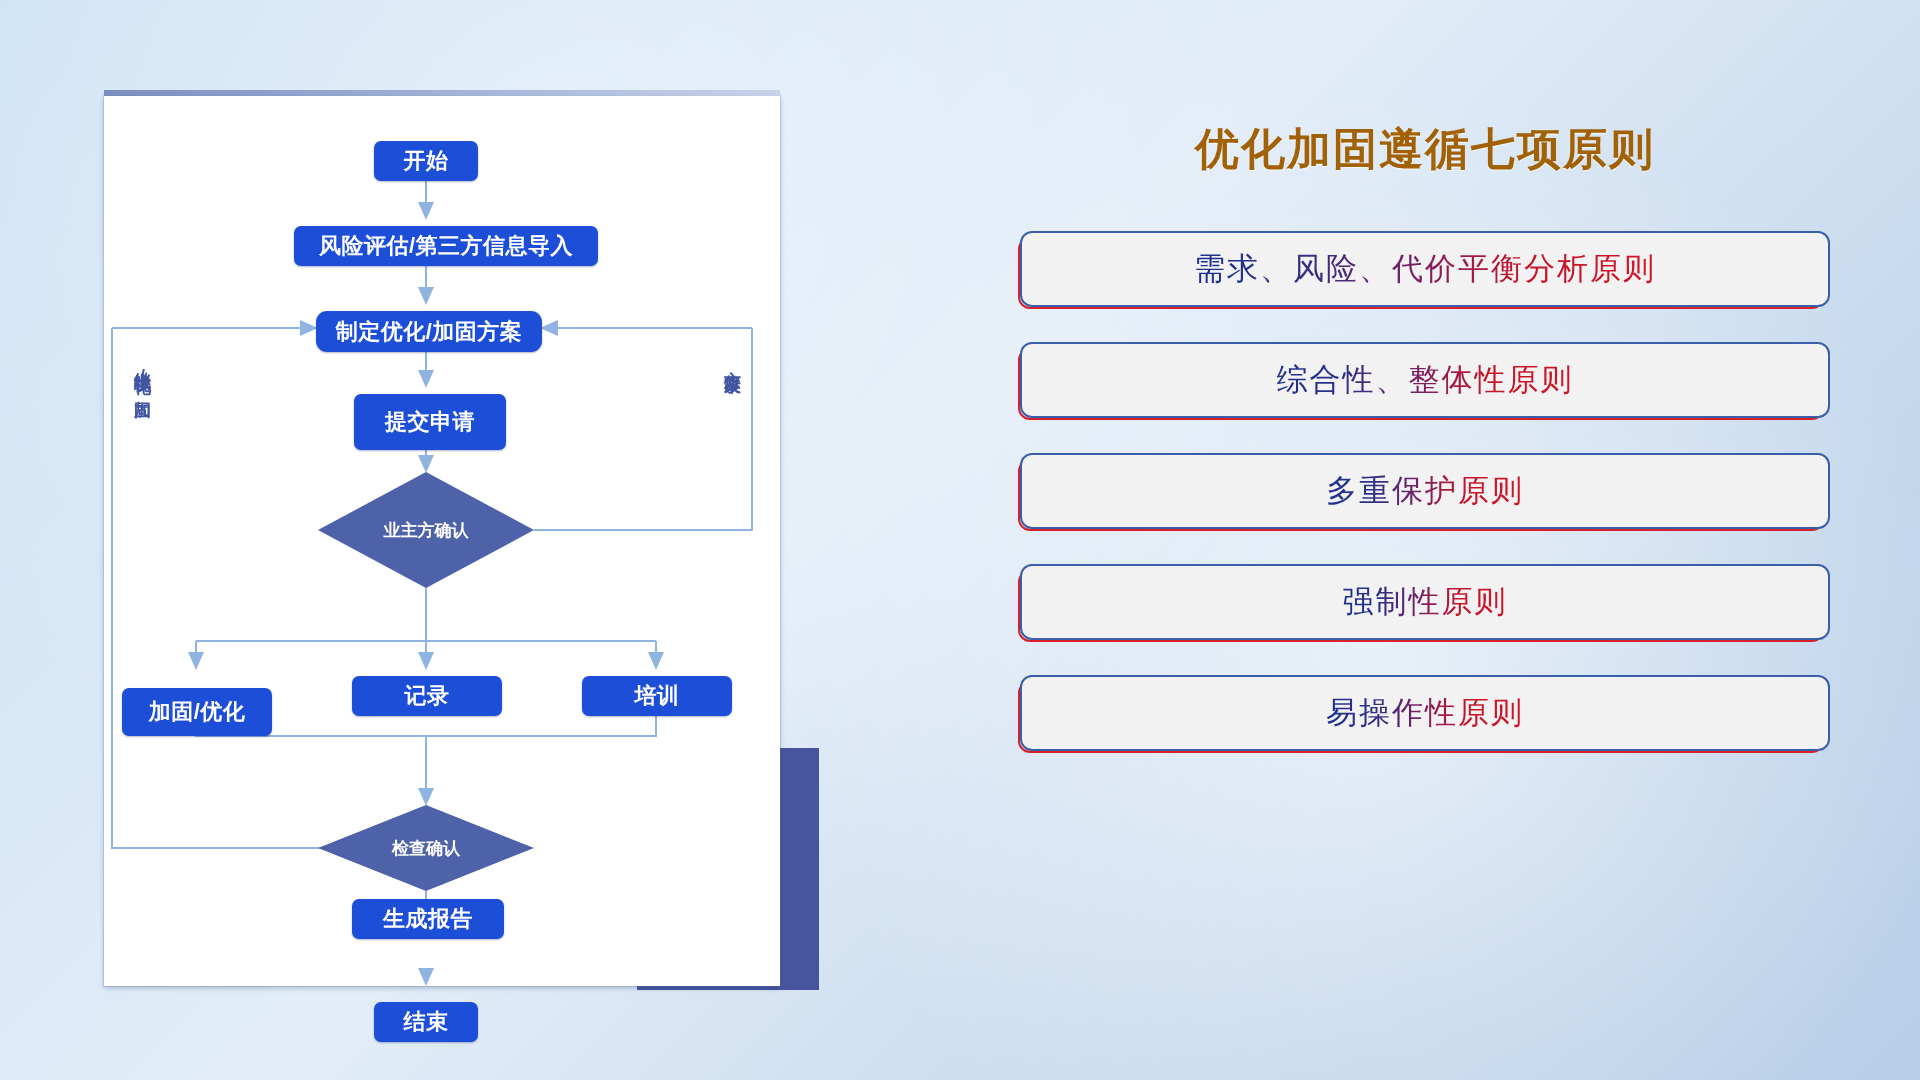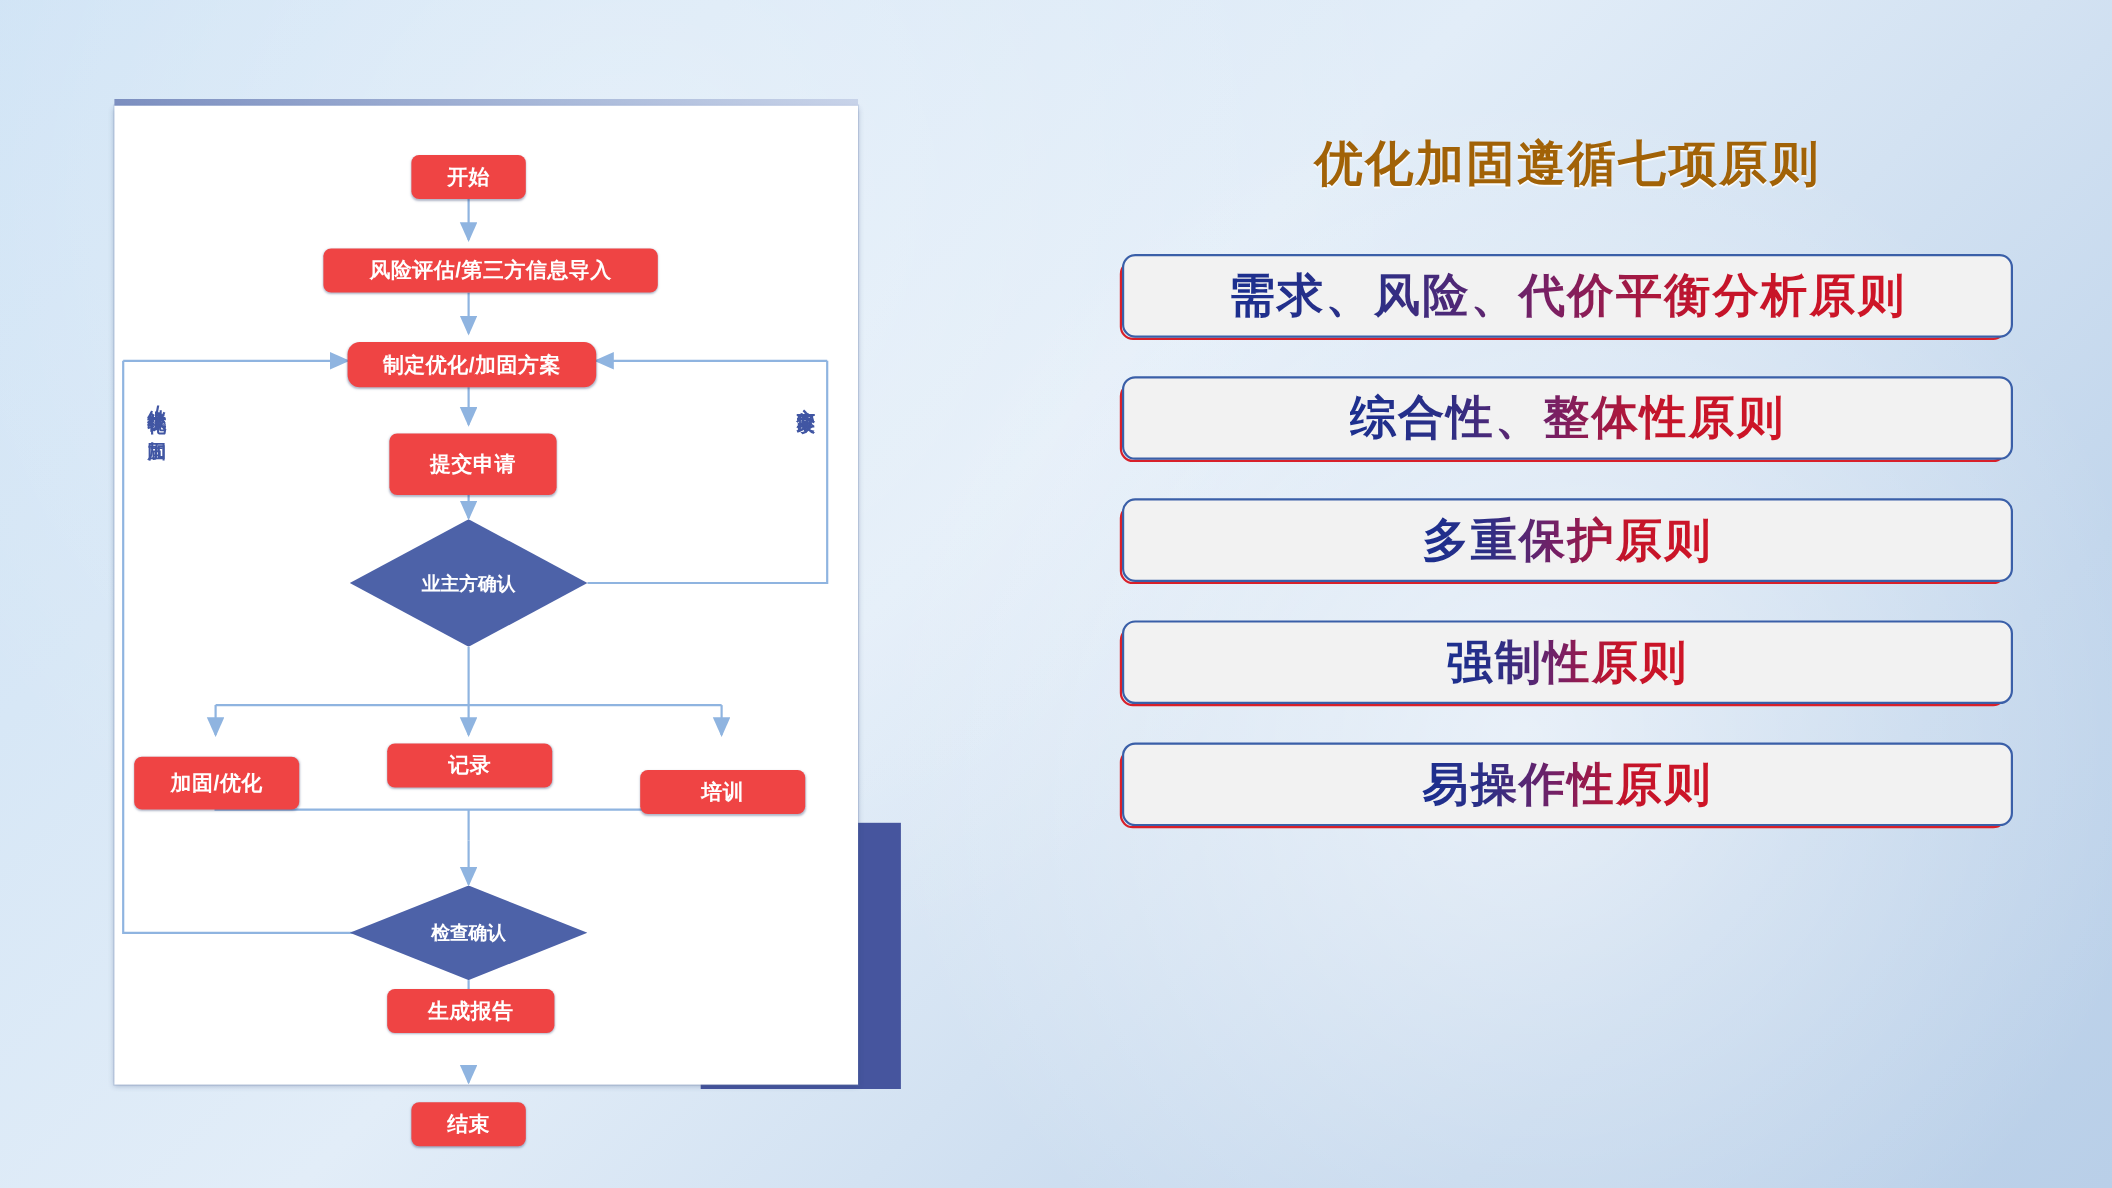--- a/index.html
+++ b/index.html
@@ -28,25 +28,25 @@
     background:linear-gradient(90deg,#6c7fb6,#9fb0d4 60%,#c3cee6);
     opacity:.85;
   }
 
   
   .flow{position:absolute;left:0;top:0;width:676px;height:890px;}
   .flow svg{position:absolute;left:0;top:0;}
 
   .node{
     position:absolute;
-    background:#ef4444;
+    background:#1d4ed8;
     color:#ffffff;
     border-radius:7px;
     display:flex;align-items:center;justify-content:center;
-    font-size:19px;font-weight:bold;
+    font-size:22px;font-weight:bold;
     letter-spacing:.5px;
     box-shadow:0 1px 2px rgba(30,45,95,.35);
     white-space:nowrap;
   }
   .diamond{
     position:absolute;
     background:#4d62a8;
     color:#fff;
     display:flex;align-items:center;justify-content:center;
     font-size:17px;font-weight:bold;
@@ -85,21 +85,21 @@
     box-sizing:border-box;
   }
   .card::after{
     content:"";
     position:absolute;left:-4px;top:4px;right:4px;bottom:-4px;
     border:2px solid #d8202a;
     border-radius:12px;
     z-index:-1;
   }
   .card-text{
-    font-size:42px;font-weight:bold;
+    font-size:31px;font-weight:normal;
     letter-spacing:2px;
     background:linear-gradient(90deg,#1b2f8f 0%,#2c2f86 22%,#7b1f62 48%,#c4142a 70%,#cf1526 100%);
     -webkit-background-clip:text;
     background-clip:text;
     color:transparent;
     -webkit-text-fill-color:transparent;
     white-space:nowrap;
   }
 </style>
 </head>
@@ -182,21 +182,21 @@
       </div>
 
       <div class="node" style="left:18px;top:592px;width:150px;height:48px;">
         <span>加固/优化</span>
       </div>
 
       <div class="node" style="left:248px;top:580px;width:150px;height:40px;">
         <span>记录</span>
       </div>
 
-      <div class="node" style="left:478px;top:580px;width:150px;height:40px;margin-top:24px;">
+      <div class="node" style="left:478px;top:580px;width:150px;height:40px;">
         <span>培训</span>
       </div>
 
       <div class="diamond" style="left:214px;top:709px;width:216px;height:86px;">
         <span>检查确认</span>
       </div>
 
       <div class="node" style="left:248px;top:803px;width:152px;height:40px;">
         <span>生成报告</span>
       </div>

